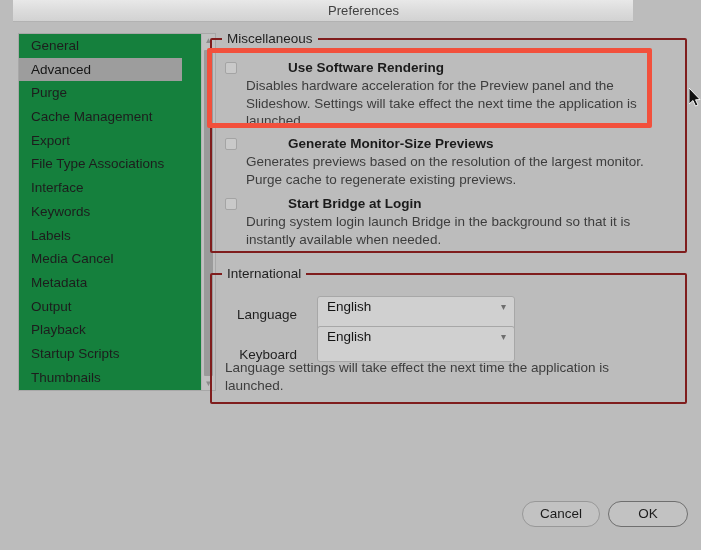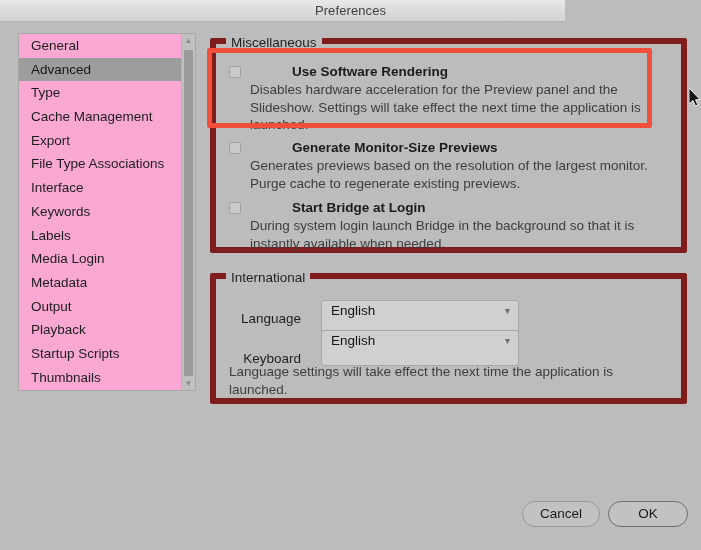--- a/index.html
+++ b/index.html
@@ -19,45 +19,45 @@
     position: relative;
     width: 701px;
     height: 550px;
     background: #bcbcbc;
     overflow: hidden;
   }
 
   
   #titlebar {
     position: absolute;
-    left: 0; top: 0;
-    width: 565px;
+    left: 13px; top: 0;
+    width: 620px;
     height: 22px;
     background: linear-gradient(to bottom, #e8e8e8 0%, #dcdcdc 50%, #d2d2d2 100%);
     border-bottom: 1px solid #b2b2b2;
     box-sizing: border-box;
   }
   #titlebar-text {
     position: absolute;
     left: 0; top: 0;
     width: 701px;
     line-height: 21px;
     text-align: center;
     font-size: 13px;
     color: #414141;
     letter-spacing: 0.1px;
   }
 
   
   #sidebar {
     position: absolute;
     left: 18px; top: 33px;
-    width: 178px;
+    width: 198px;
     height: 358px;
-    background: #f9a8d4;
+    background: #15803d;
     border: 1px solid #a8a8a8;
     box-sizing: border-box;
     overflow: hidden;
   }
   #sidebar-items {
     position: absolute;
     left: 0; top: 0;
     width: 163px;
   }
   .sb-item {
@@ -103,21 +103,21 @@
     top: 16px;
     width: 9px;
     height: 326px;
     background: #9a9a9a;
     border-radius: 1px;
   }
 
   
   .groupbox {
     position: absolute;
-    border: 6px solid #7f1d1d;
+    border: 2px solid #7f1d1d;
     border-radius: 2px;
     box-sizing: border-box;
   }
   .group-title {
     position: absolute;
     top: -9px;
     left: 10px;
     padding: 0 5px;
     background: #bcbcbc;
     font-size: 13.5px;
@@ -269,28 +269,28 @@
 <div id="window">
 
   <div id="titlebar">
     <div id="titlebar-text">Preferences</div>
   </div>
 
   <div id="sidebar">
     <div id="sidebar-items">
       <div class="sb-item">General</div>
       <div class="sb-item selected">Advanced</div>
-      <div class="sb-item">Type</div>
+      <div class="sb-item">Purge</div>
       <div class="sb-item">Cache Management</div>
       <div class="sb-item">Export</div>
       <div class="sb-item">File Type Associations</div>
       <div class="sb-item">Interface</div>
       <div class="sb-item">Keywords</div>
       <div class="sb-item">Labels</div>
-      <div class="sb-item">Media Login</div>
+      <div class="sb-item">Media Cancel</div>
       <div class="sb-item">Metadata</div>
       <div class="sb-item">Output</div>
       <div class="sb-item">Playback</div>
       <div class="sb-item">Startup Scripts</div>
       <div class="sb-item">Thumbnails</div>
     </div>
 
     <div id="sb-scroll">
       <div id="sb-arrow-up">▲</div>
       <div id="sb-thumb"></div>

